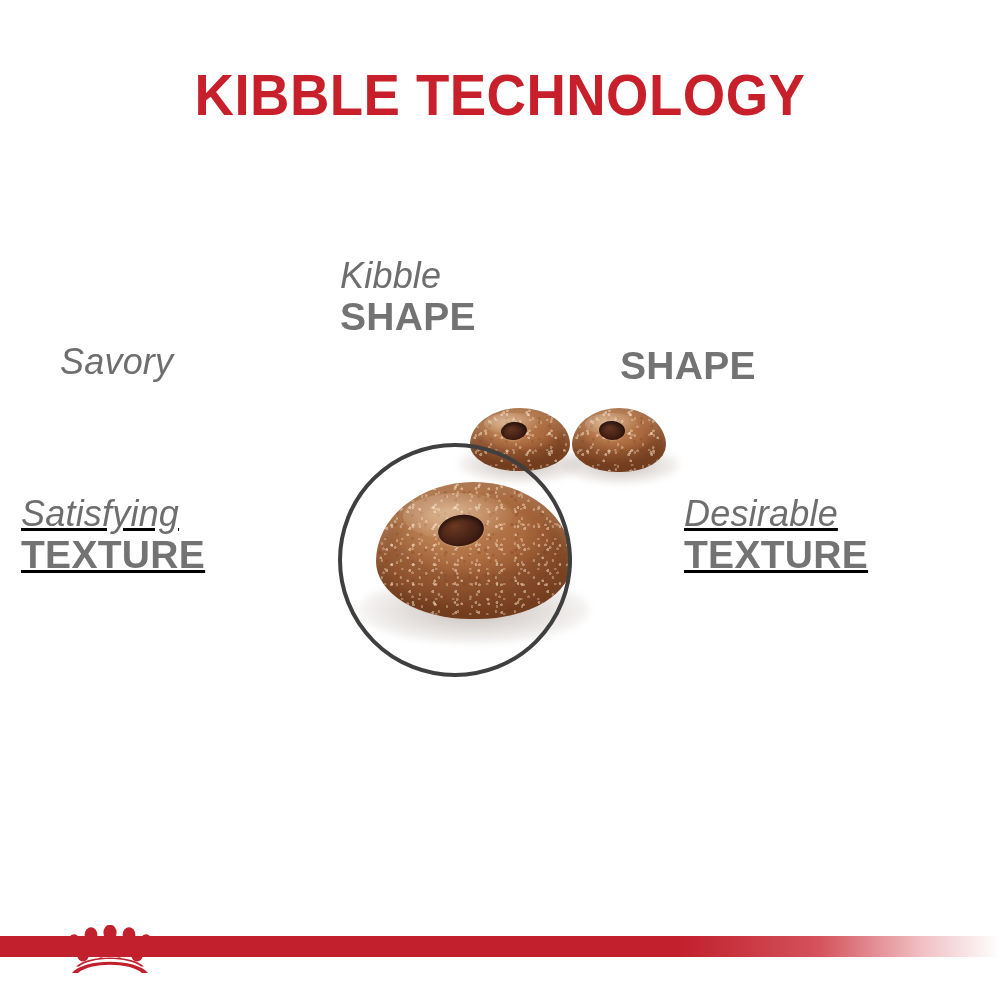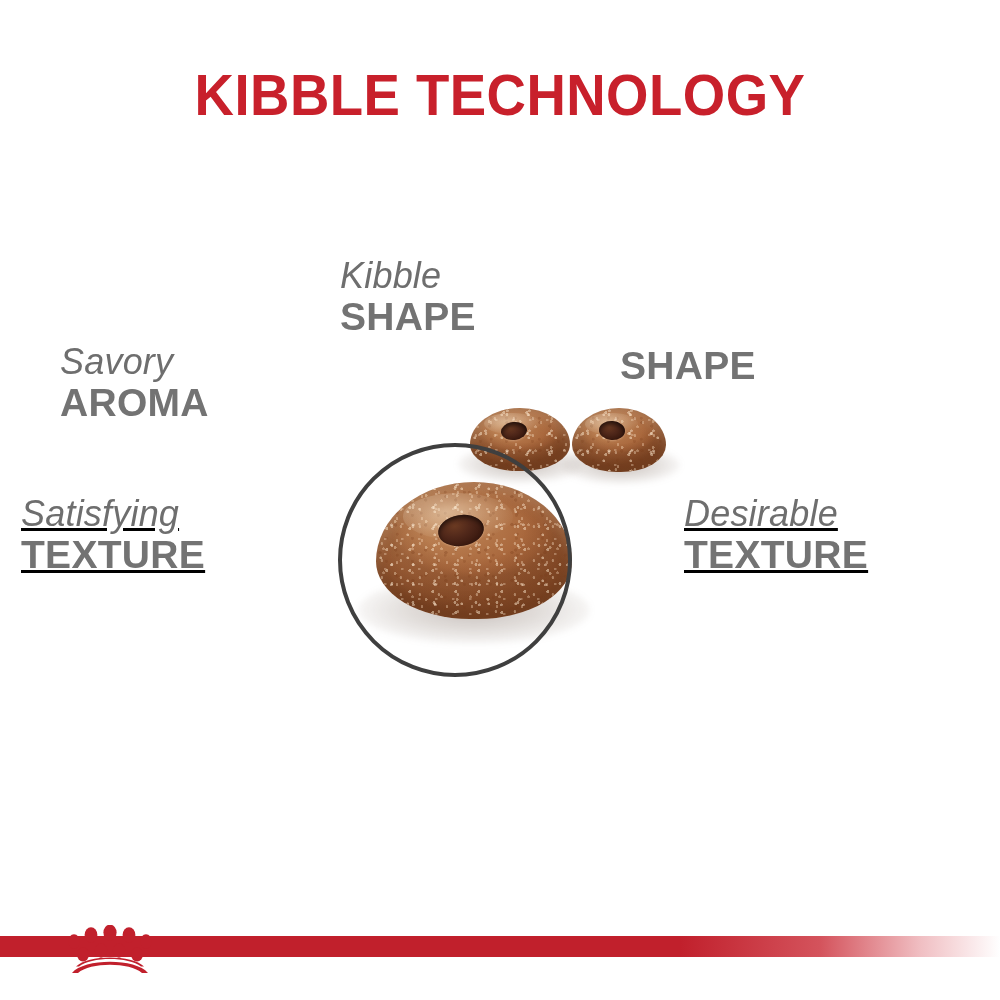--- a/index.html
+++ b/index.html
@@ -210,21 +210,20 @@
 
   <div class="page-title">KIBBLE TECHNOLOGY</div>
 
   <div class="feature align-center" id="feature-shape">
     <span class="lead">Kibble</span>
     <span class="key">SHAPE</span>
   </div>
 
   <div class="feature align-center" id="feature-aroma">
     <span class="lead">Savory</span>
-    <span class="key">AROMA</span>
   </div>
 
   <div class="feature align-center" id="feature-size">
     <span class="key">SHAPE</span>
   </div>
 
   <div class="feature align-center" id="feature-texture">
     <span class="lead">Satisfying</span>
     <span class="key">TEXTURE</span>
   </div>

